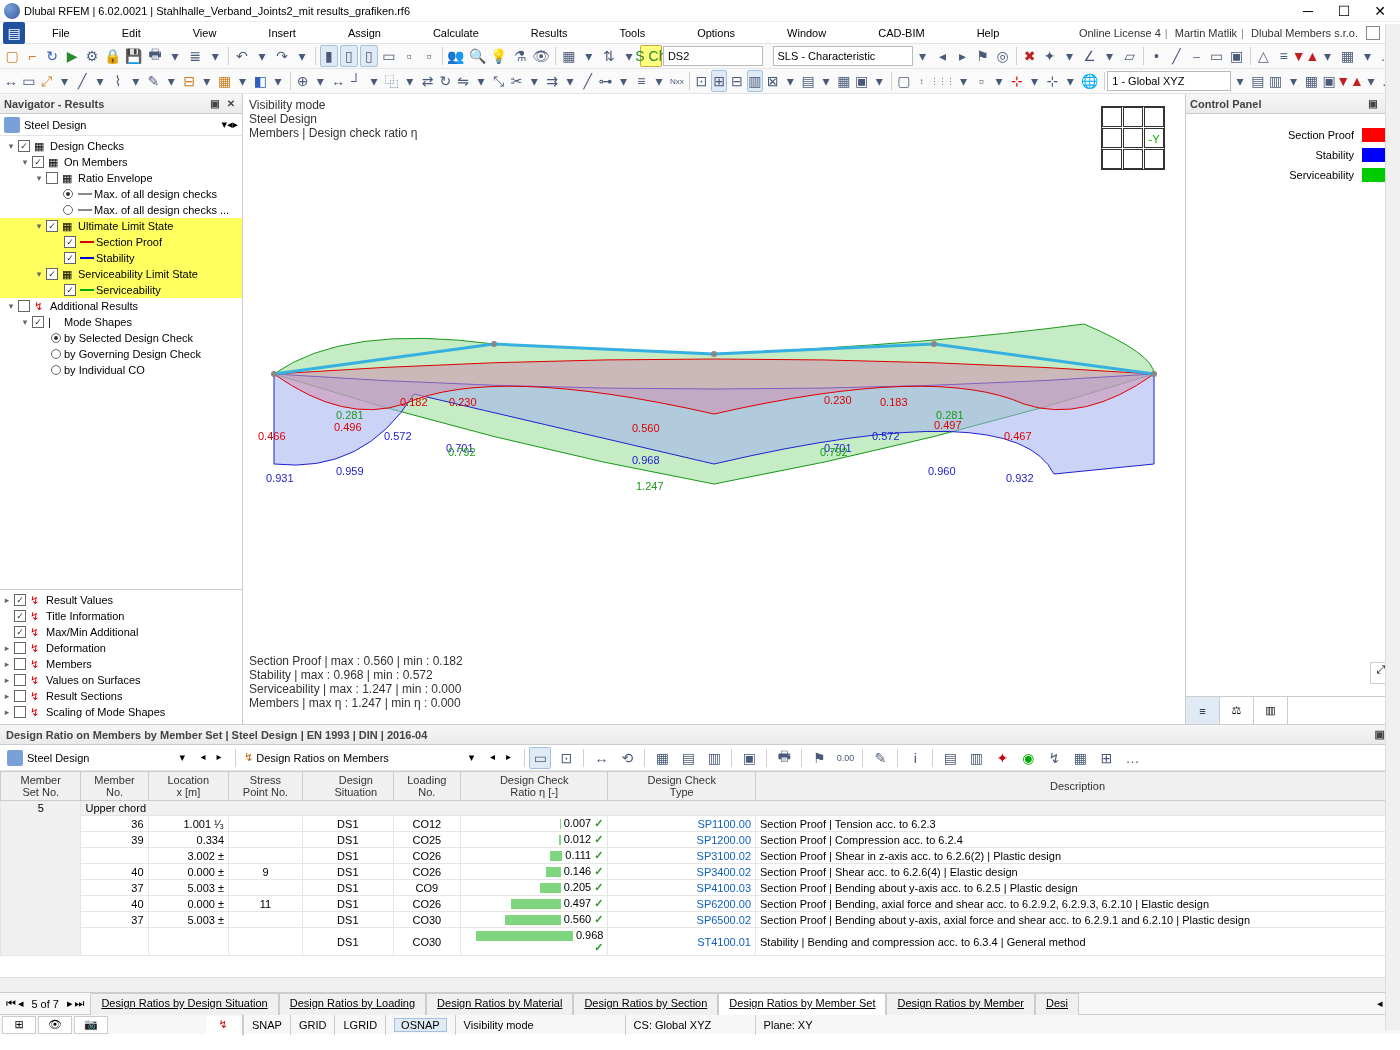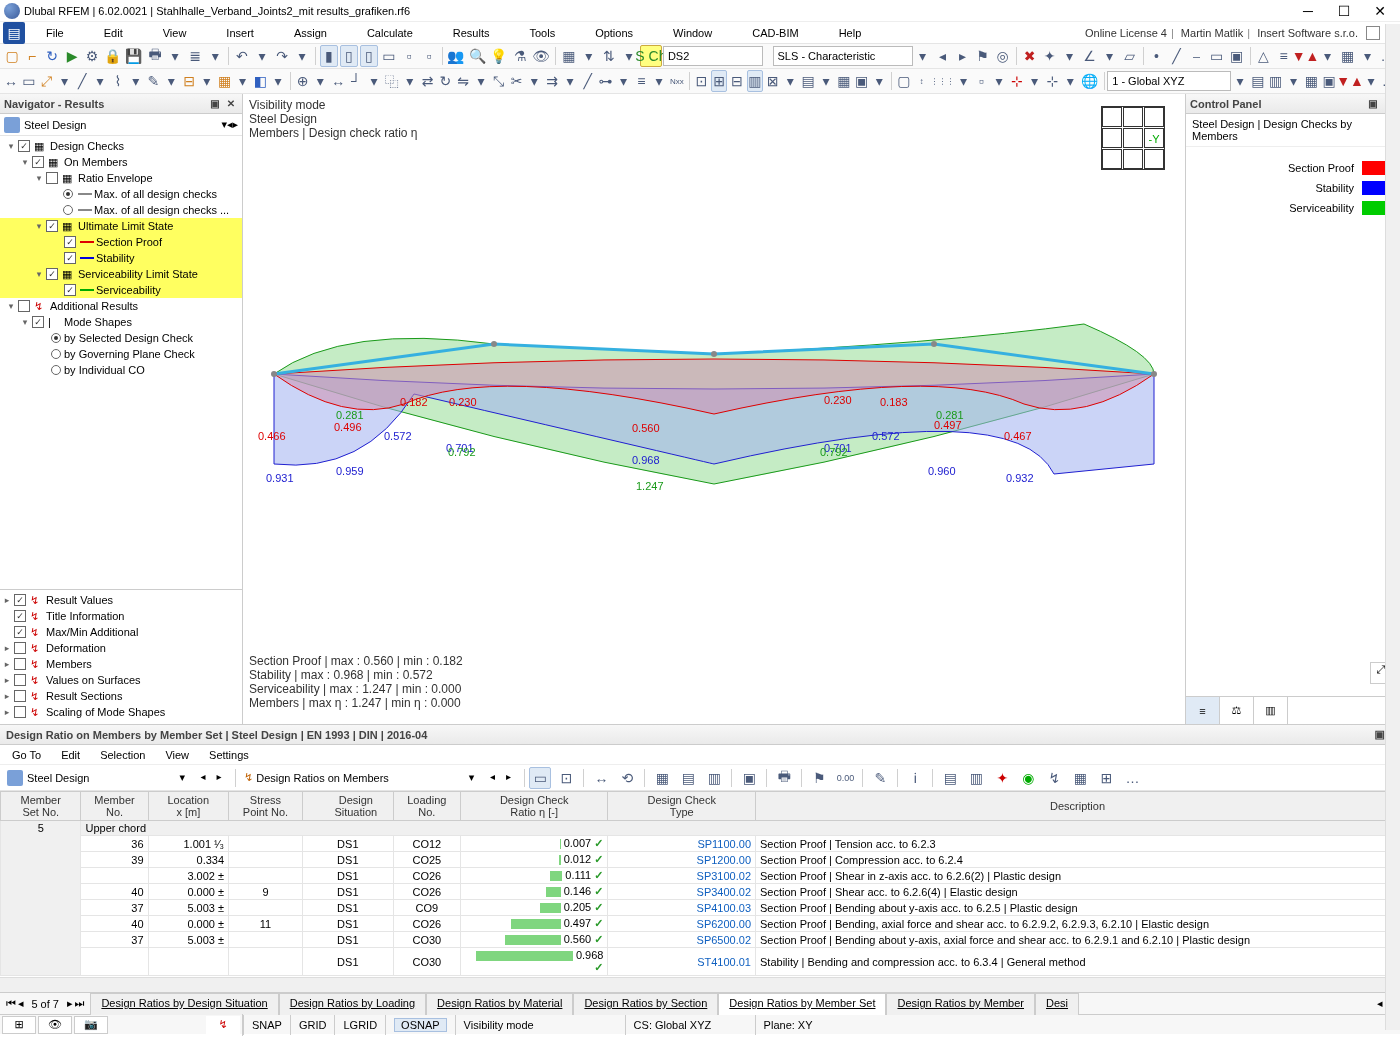--- a/index.html
+++ b/index.html
@@ -3,21 +3,21 @@
 <meta charset="utf-8">
 <style>
   *{box-sizing:border-box;margin:0;padding:0;font-family:"Segoe UI",Tahoma,sans-serif;font-size:11px;}
   body{background:#fff;width:1400px;height:1050px;overflow:hidden;color:#000;}
   .titlebar{height:22px;background:#fff;display:flex;align-items:center;padding:0 4px;border-bottom:1px solid #eee;}
   .titlebar .ico{width:16px;height:16px;margin-right:4px;background:radial-gradient(circle at 30% 30%,#7aa0d8,#3b5b9a);border-radius:50%;}
   .titlebar .spacer{flex:1;}
   .winbtns{display:flex;gap:20px;margin-right:8px;}
   .winbtn{width:16px;height:16px;display:flex;align-items:center;justify-content:center;font-family:sans-serif;font-size:14px;cursor:default;}
   .menubar{height:22px;background:#fff;display:flex;align-items:center;padding:0 2px;border-bottom:1px solid #e5e5e5;}
-  .menubar .mitem{padding:3px 20px;}
+  .menubar .mitem{padding:3px 26px;}
   .menubar .spacer{flex:1;}
   .menubar .lic{font-size:11px;color:#333;padding-right:4px;}
   .menubar .lic .sep{color:#888;margin:0 4px;}
   .menubar .smico{width:14px;height:14px;margin-left:4px;display:inline-block;}
   .toolbar{height:25px;background:#fafafa;border-bottom:1px solid #e5e5e5;display:flex;align-items:center;padding:0 2px;white-space:nowrap;overflow:hidden;}
   .tbtn{width:22px;height:22px;margin:0 1px;border:1px solid transparent;display:flex;align-items:center;justify-content:center;font-size:14px;color:#4a5a7a;border-radius:2px;}
   .tbtn.sel{background:#e0eaf5;border-color:#a8c0e0;}
   .tsep{width:1px;height:18px;background:#d0d0d0;margin:0 3px;}
   .tbtn.grn{color:#2a8a2a;}
   .tbtn.org{color:#d08020;}
@@ -105,21 +105,21 @@
   </div>
 </div>
 
 <div class="menubar">
   <span class="tbtn" style="background:#2050a0;color:#fff;">▤</span>
   <span id="menus"><span class="mitem">File</span><span class="mitem">Edit</span><span class="mitem">View</span><span class="mitem">Insert</span><span class="mitem">Assign</span><span class="mitem">Calculate</span><span class="mitem">Results</span><span class="mitem">Tools</span><span class="mitem">Options</span><span class="mitem">Window</span><span class="mitem">CAD-BIM</span><span class="mitem">Help</span></span>
   <div class="spacer"></div>
   <span class="lic">
     <span>Online License 4</span><span class="sep">|</span>
     <span>Martin Matlik</span><span class="sep">|</span>
-    <span>Insert Software s.r.o.</span>
+    <span>Dlubal Members s.r.o.</span>
   </span>
   <span class="smico" style="border:1px solid #888;"></span>
   <span class="smico" style="color:#c00;">✕</span>
 </div>
 
 <div class="toolbar">
   <span class="tbtn org">▢</span>
   <span class="tbtn org">⌐</span>
   <span class="tbtn blu">↻</span>
   <span class="tbtn grn">▶</span>
@@ -360,21 +360,21 @@
           <span>Mode Shapes</span>
         </div>
       <div class="trow">
           <span class="tind" style="width:46px"></span>
           <div class="trad on"></div>
           <span>by Selected Design Check</span>
         </div>
       <div class="trow">
           <span class="tind" style="width:46px"></span>
           <div class="trad"></div>
-          <span>by Governing Plane Check</span>
+          <span>by Governing Design Check</span>
         </div>
       <div class="trow">
           <span class="tind" style="width:46px"></span>
           <div class="trad"></div>
           <span>by Individual CO</span>
         </div>
     </div>
     <div class="navlow tree" style="flex:none;height:135px;">
       <div class="trow">
           <span class="tchev">▸</span>
@@ -491,21 +491,20 @@
     <div class="vptxt" style="left:6px;bottom:14px;">Members | max η : 1.247 | min η : 0.000</div>
   </div>
 
   <div class="legend" style="position:relative;">
     <div class="panelhdr">
       <span>Control Panel</span>
       <div class="spacer"></div>
       <span class="pbtn">▣</span>
       <span class="pbtn">✕</span>
     </div>
-    <div style="padding:4px 6px;border-bottom:1px solid #eee;">Steel Design | Design Checks by Members</div>
     <div class="legbody" id="legbody">
         <div class="legrow">
           <span>Section Proof</span>
           <span class="sw" style="background:#ff0000;"></span>
         </div>
         <div class="legrow">
           <span>Stability</span>
           <span class="sw" style="background:#0000ff;"></span>
         </div>
         <div class="legrow">
@@ -522,27 +521,20 @@
   </div>
 </div>
 
 <div class="tablepanel">
   <div class="tphdr">
     <span>Design Ratio on Members by Member Set | Steel Design | EN 1993 | DIN | 2016-04</span>
     <div class="spacer" style="flex:1;"></div>
     <span class="pbtn">▣</span>
     <span class="pbtn">✕</span>
   </div>
-  <div class="tpmenu" id="tpmenu">
-      <span class="mi">Go To</span>
-      <span class="mi">Edit</span>
-      <span class="mi">Selection</span>
-      <span class="mi">View</span>
-      <span class="mi">Settings</span>
-    </div>
   <div class="tprow2">
     <div class="drop">
       <div class="sico"></div>
         <span>Steel Design</span>
       <span style="width:90px;"></span>
         <span>▾</span>
     </div>
     <div class="nav2">
         <span class="navb">◂</span>
         <span class="navb">▸</span>

